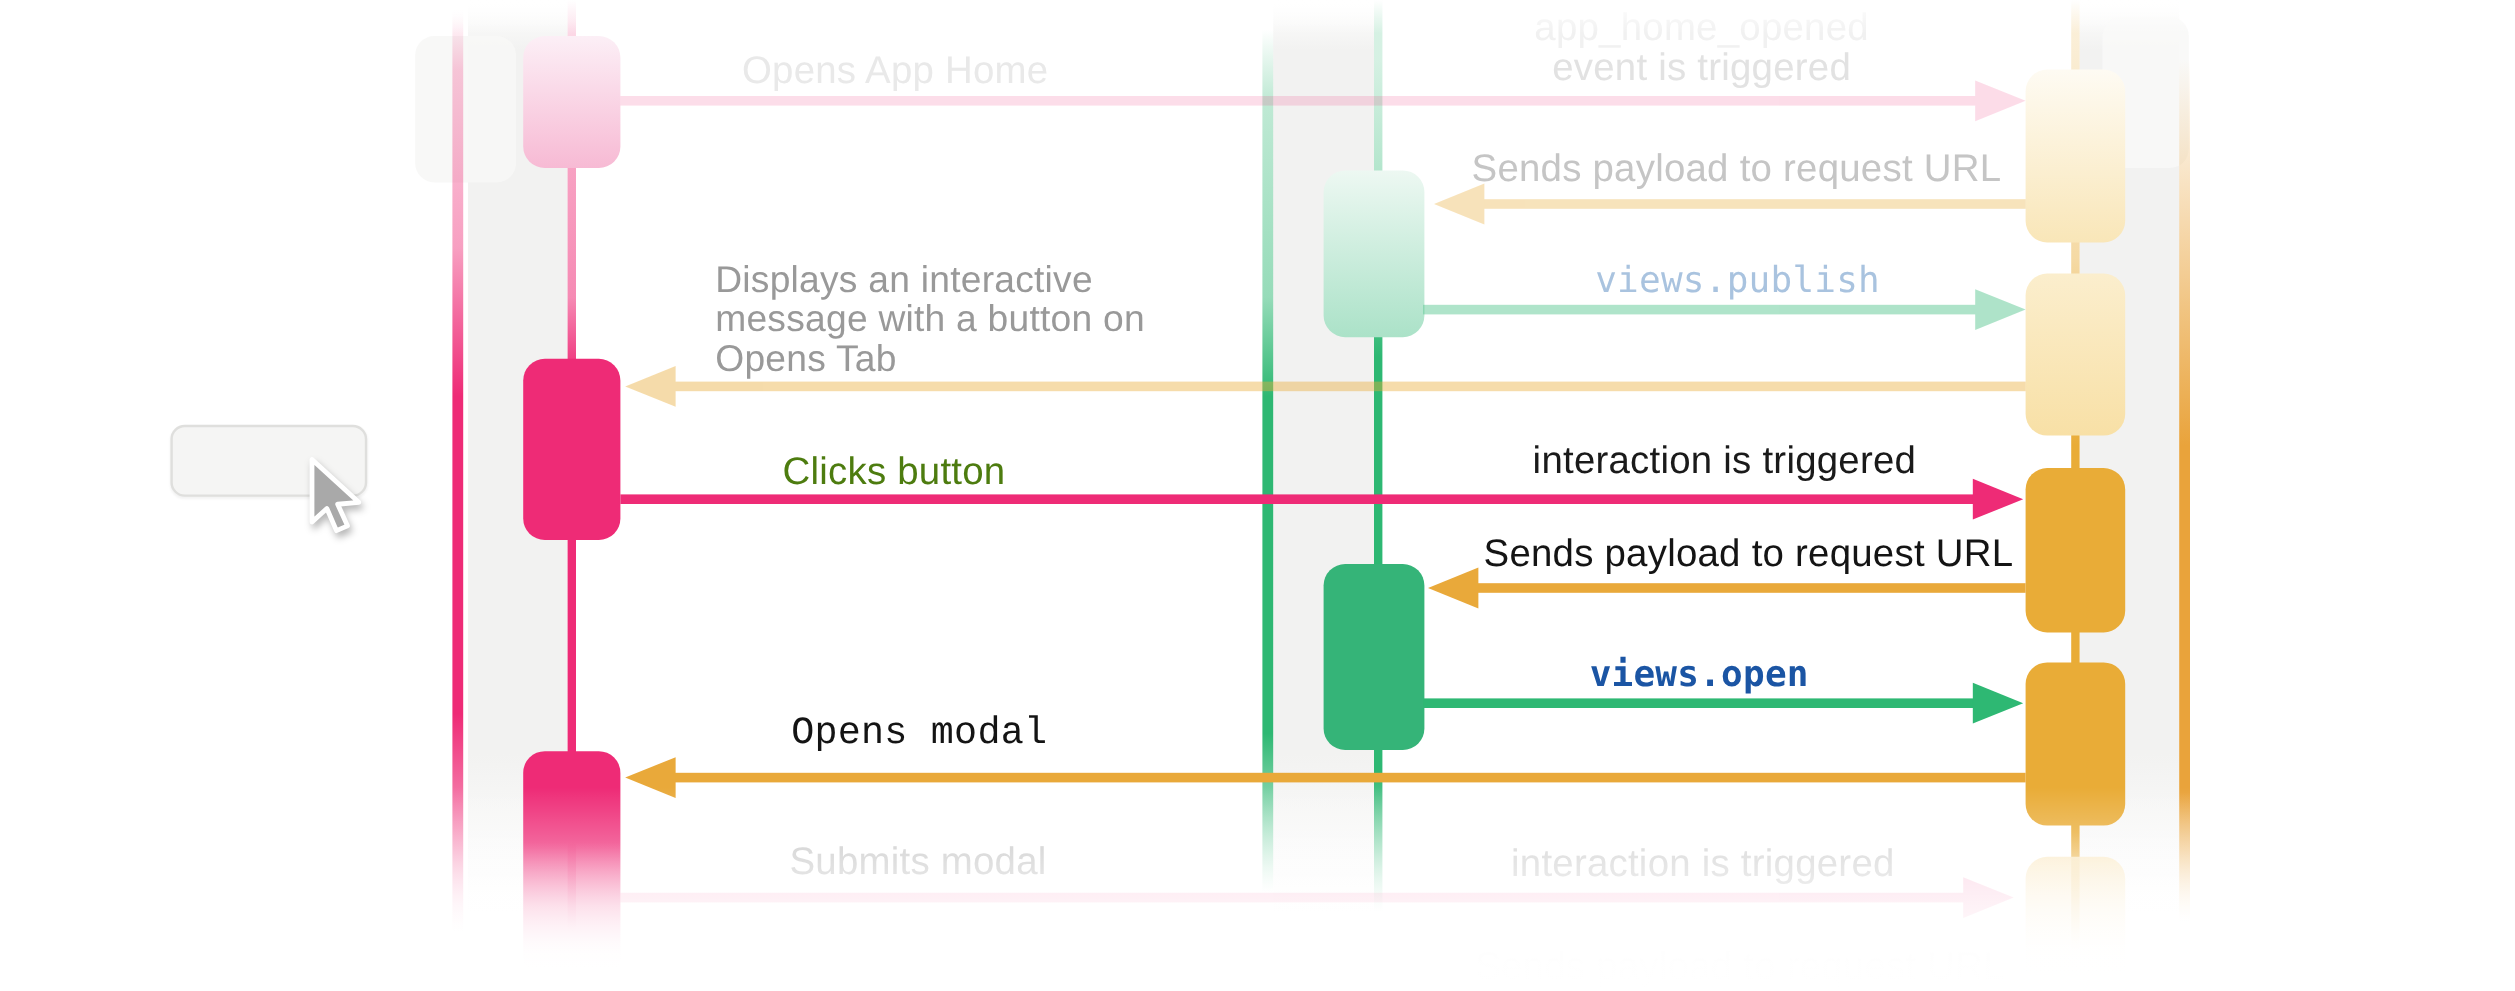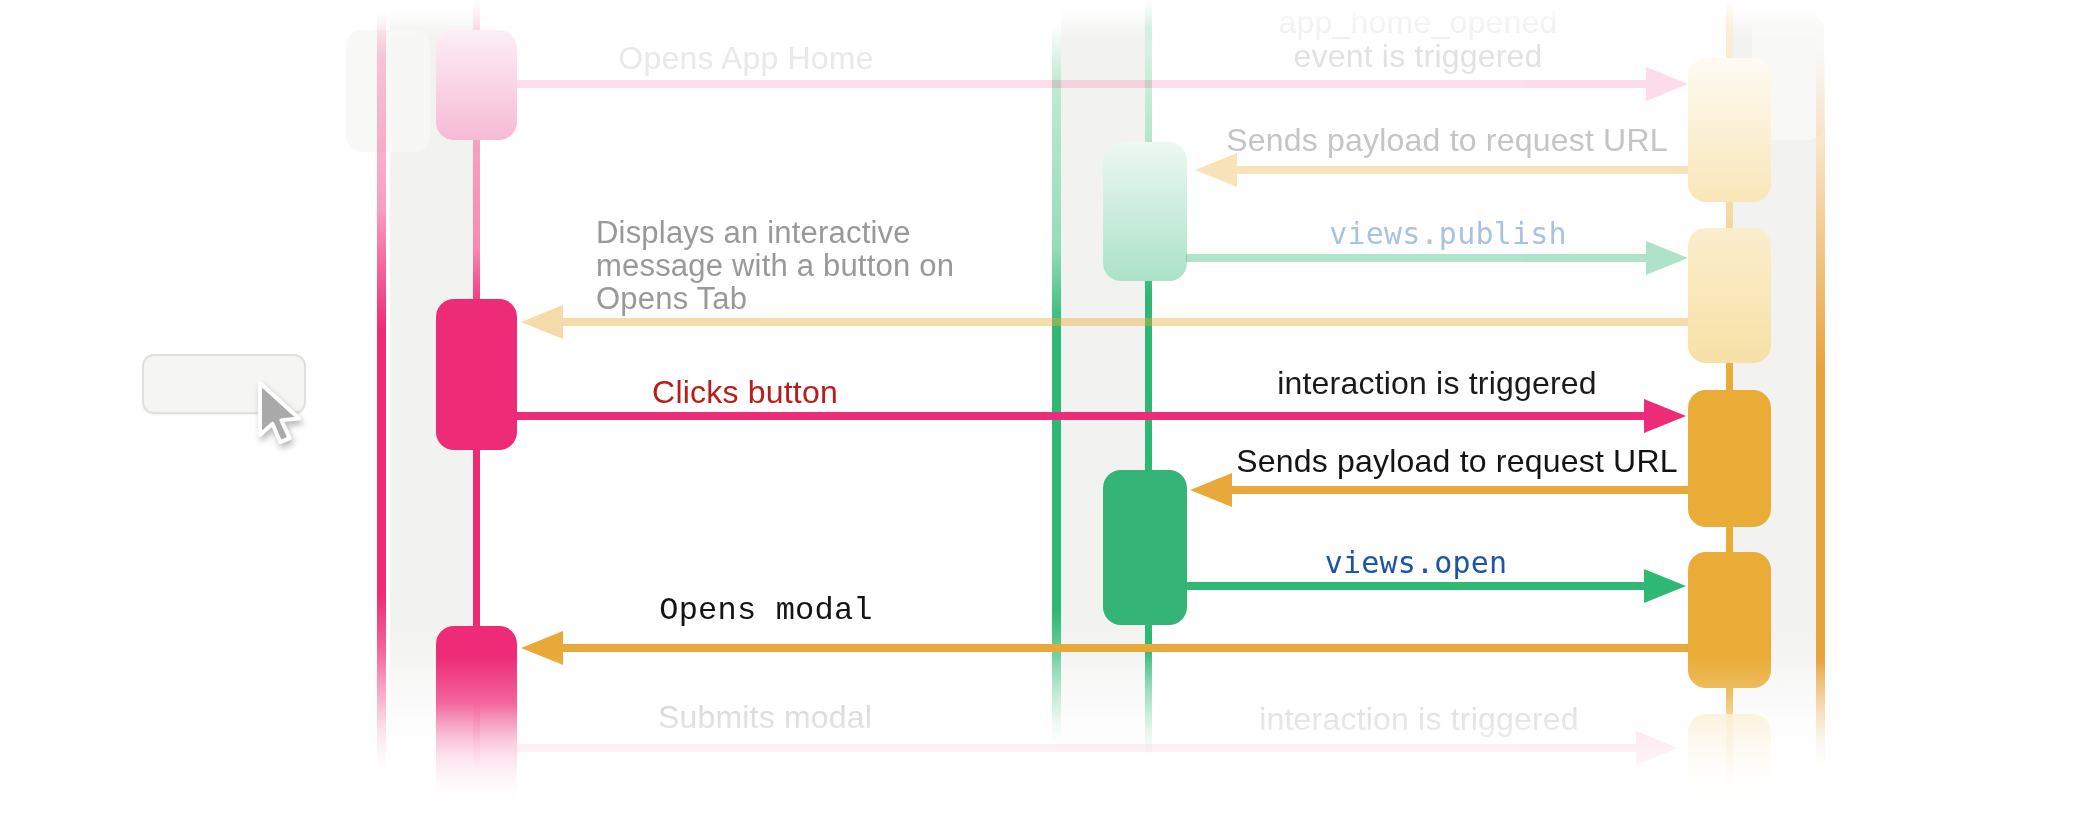--- a/index.html
+++ b/index.html
@@ -117,26 +117,26 @@
   <div class="lbl" style="left:1418px;top:39px;color:#E2E2E2;">event is triggered</div>
 
   <div class="lbl" style="left:1447px;top:123px;color:#C5C5C5;">Sends payload to request URL</div>
 
   <div class="lbl mono" style="left:1421px;top:217px;color:#A9C3DF;margin-left:27px;">views.publish</div>
 
   <div class="lbl-left" style="left:596px;top:249px;color:#999999;">message with a button on</div>
   <div class="lbl-left" style="left:596px;top:216px;color:#999999;">Displays an interactive</div>
   <div class="lbl-left" style="left:596px;top:282px;color:#999999;">Opens Tab</div>
 
-  <div class="lbl" style="left:745px;top:375px;color:#b91c1c;">Clicks button</div>
+  <div class="lbl" style="left:745px;top:375px;color:#4d7c0f;">Clicks button</div>
   <div class="lbl" style="left:1437px;top:366px;color:#1A1A1A;">interaction is triggered</div>
 
   <div class="lbl" style="left:1457px;top:444px;color:#141414;">Sends payload to request URL</div>
 
-  <div class="lbl mono" style="left:1416px;top:546px;color:#1B55A4;font-weight:normal;">views.open</div>
+  <div class="lbl mono" style="left:1416px;top:546px;color:#1B55A4;font-weight:bold;">views.open</div>
 
   <div class="lbl" style="left:766px;top:594px;color:#141414;font-family:Liberation Mono, monospace;">Opens modal</div>
 
   <div class="lbl" style="left:765px;top:700px;color:#CACACA;">Submits modal</div>
   <div class="lbl" style="left:1419px;top:702px;color:#D3D3D3;">interaction is triggered</div>
 
   <div class="lbl" style="left:1450px;top:788px;color:#F3F3F3;">Sends payload to request URL</div>
 
   <div class="fade-top"></div>
   <div class="fade-bottom"></div>

